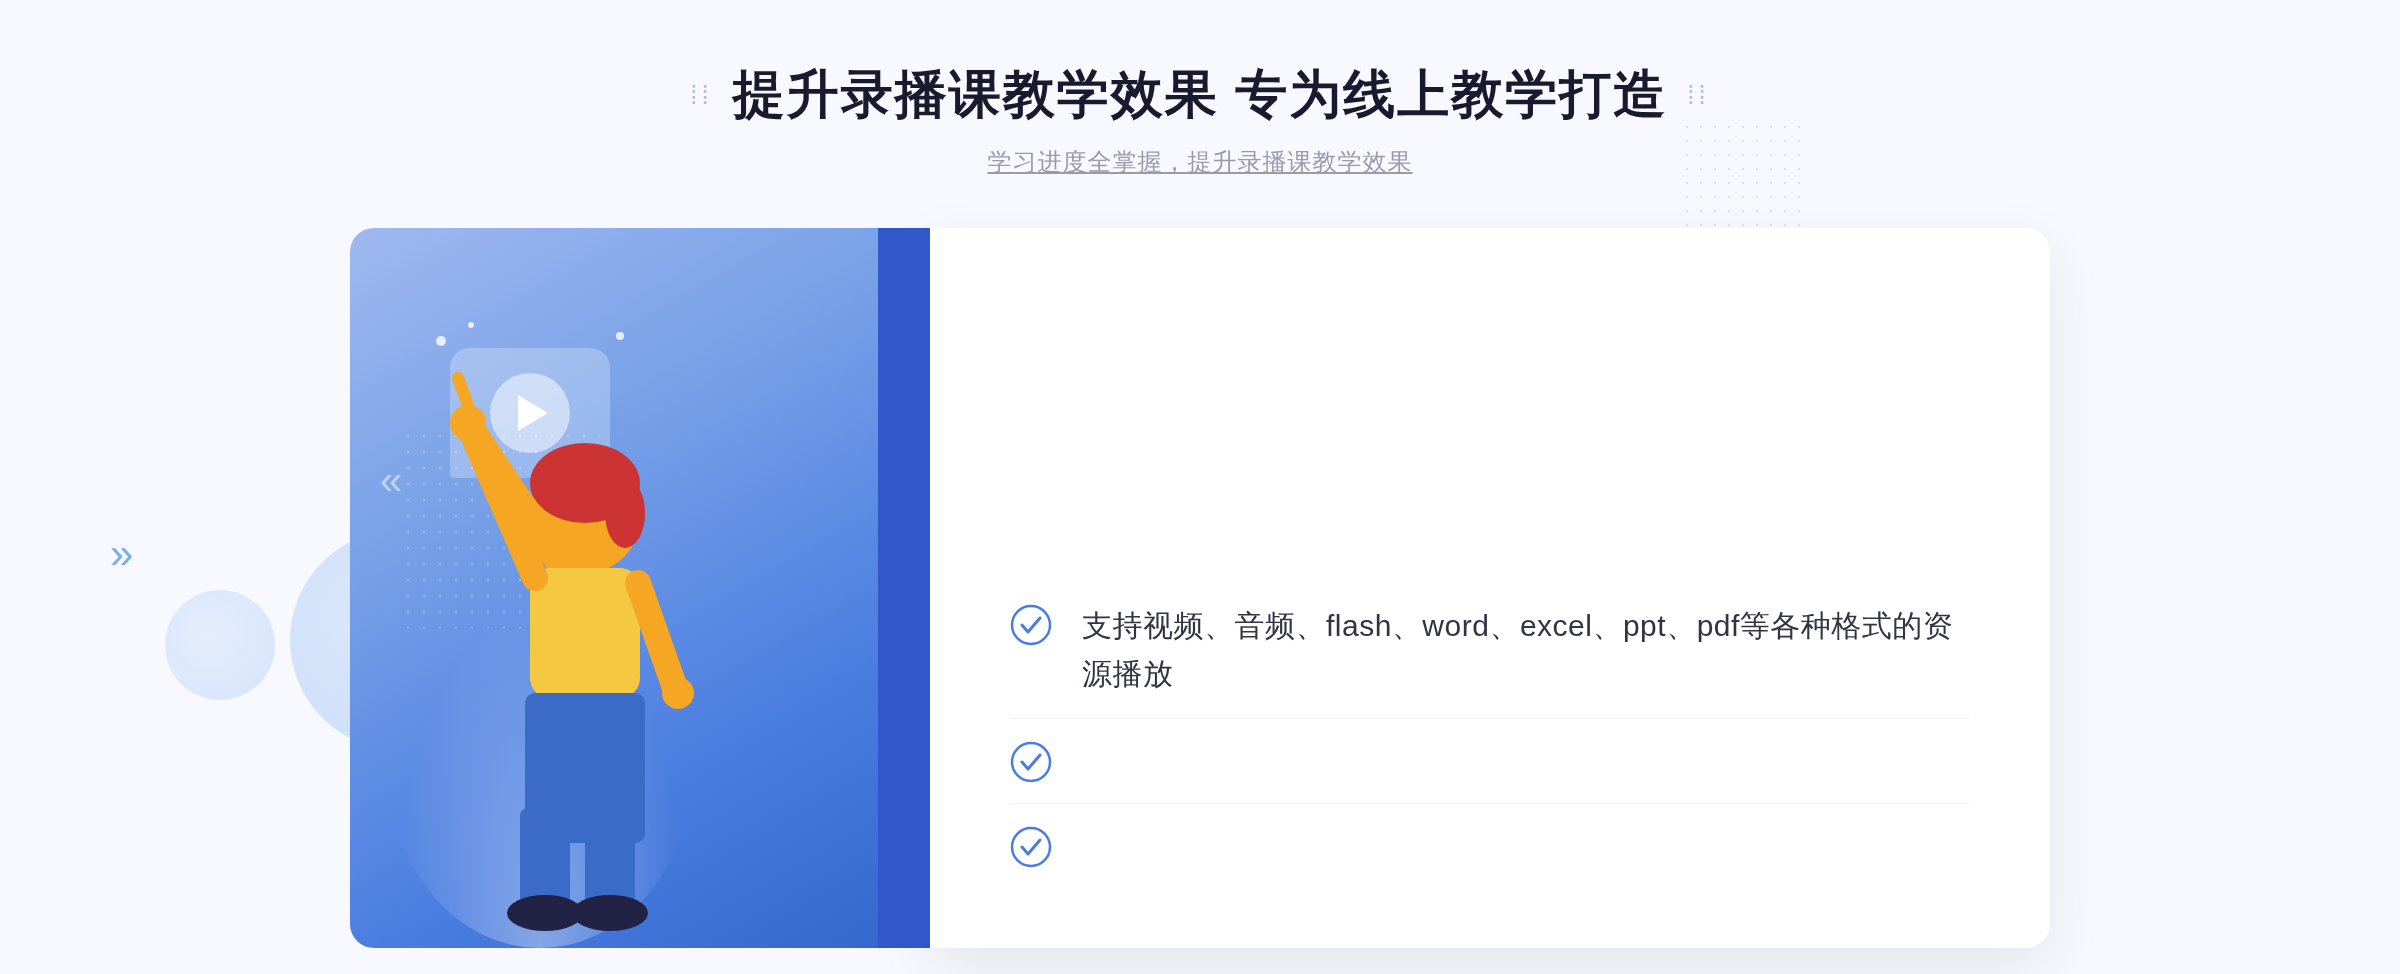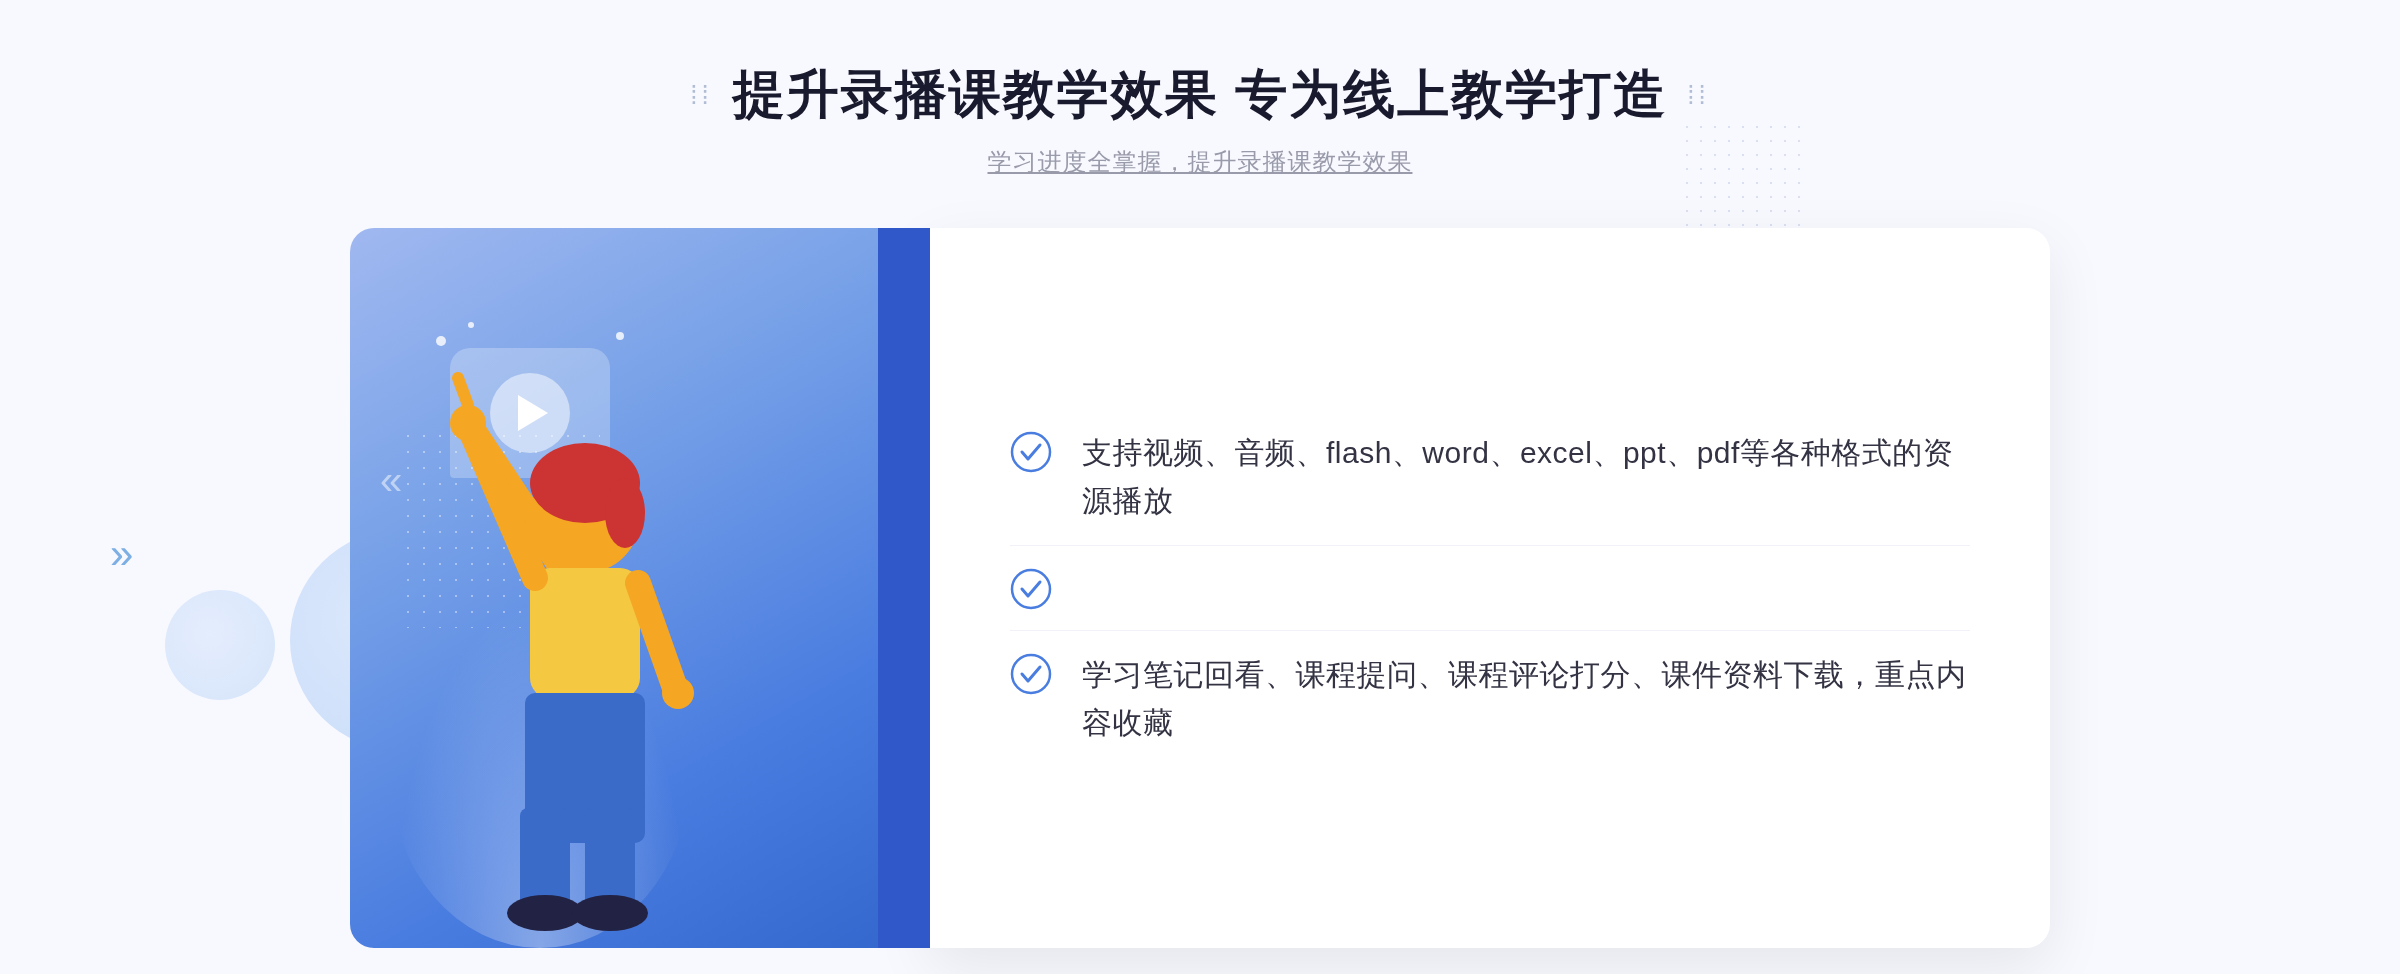--- a/index.html
+++ b/index.html
@@ -213,21 +213,21 @@
     }
 
     
     .content-panel {
       flex: 1;
       background: #ffffff;
       border-radius: 0 24px 24px 0;
       padding: 60px 80px;
       display: flex;
       flex-direction: column;
-      justify-content: center;
+      justify-content: flex-end;
       box-shadow: 0 20px 60px rgba(0,0,0,0.08);
     }
 
     .feature-item {
       display: flex;
       align-items: flex-start;
       gap: 30px;
       padding: 20px 0;
       border-bottom: 1px solid #f0f2f8;
     }
@@ -370,19 +370,18 @@
         </div>
       </div>
 
       <div class="feature-item">
         <div class="check-icon">
           <svg viewBox="0 0 42 42" xmlns="http://www.w3.org/2000/svg">
             <circle cx="21" cy="21" r="19" fill="none" stroke="#4a7de0" stroke-width="2.5"></circle>
             <polyline points="12,21 18,28 30,14" fill="none" stroke="#4a7de0" stroke-width="3" stroke-linecap="round" stroke-linejoin="round"></polyline>
           </svg>
         </div>
-        <span class="feature-text">学习笔记回看、课程提问、课程评论打分、课件资料下载，重点内容收藏</span>
       </div>
 
 
     </div>
   </div>
 </div>
 
 </body></html>

